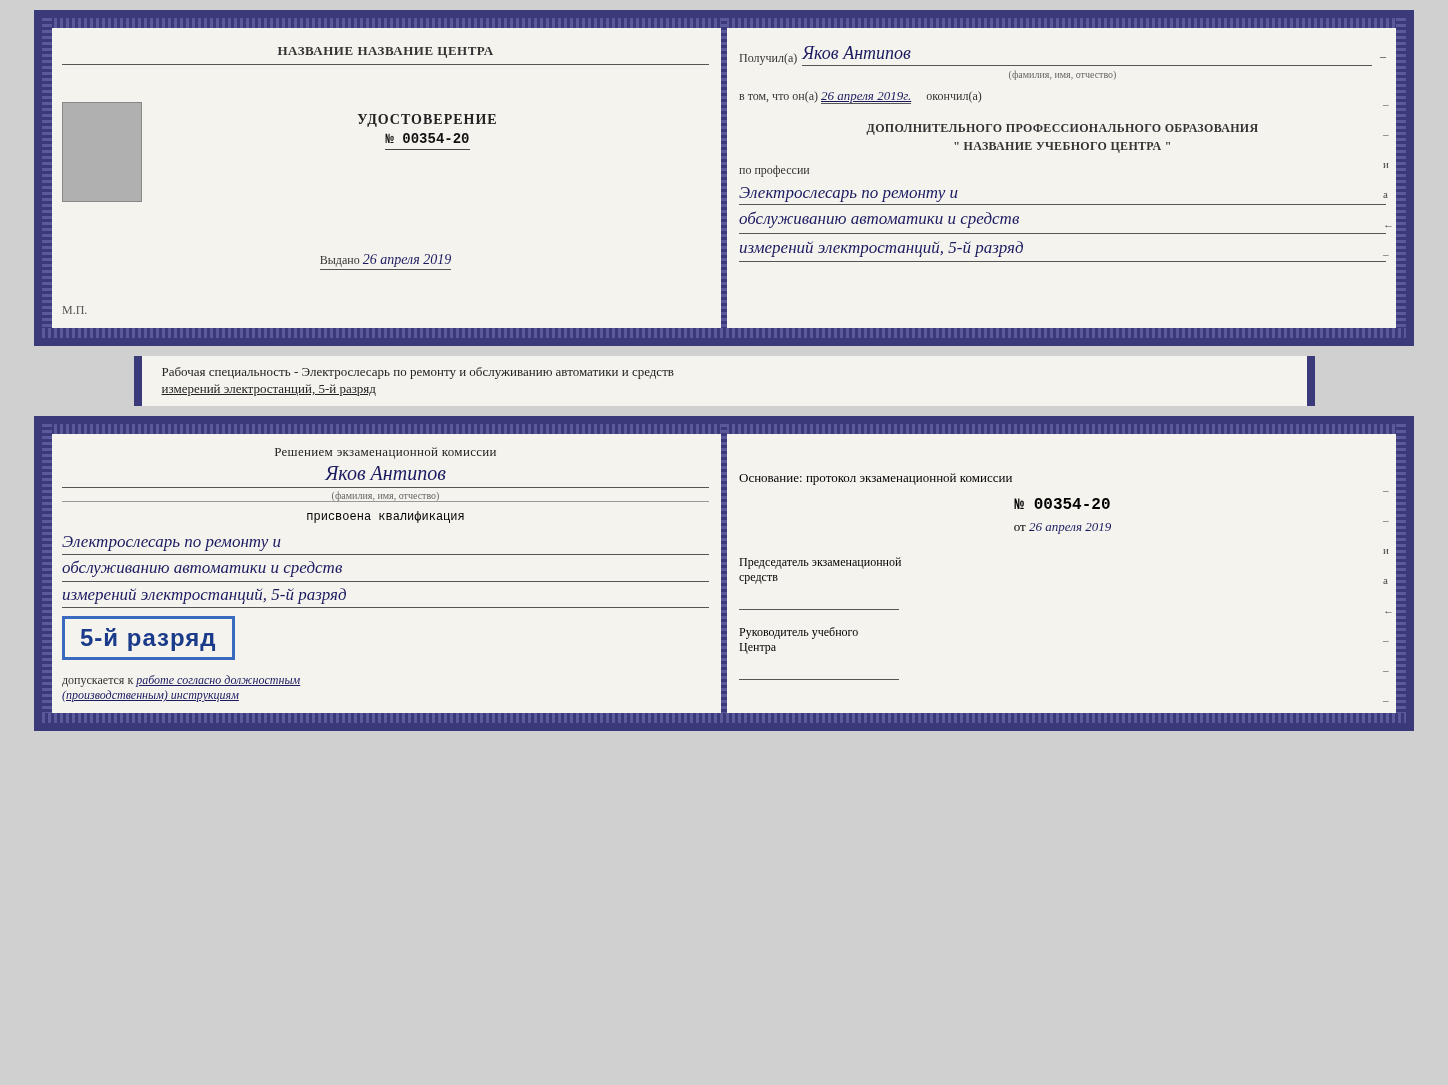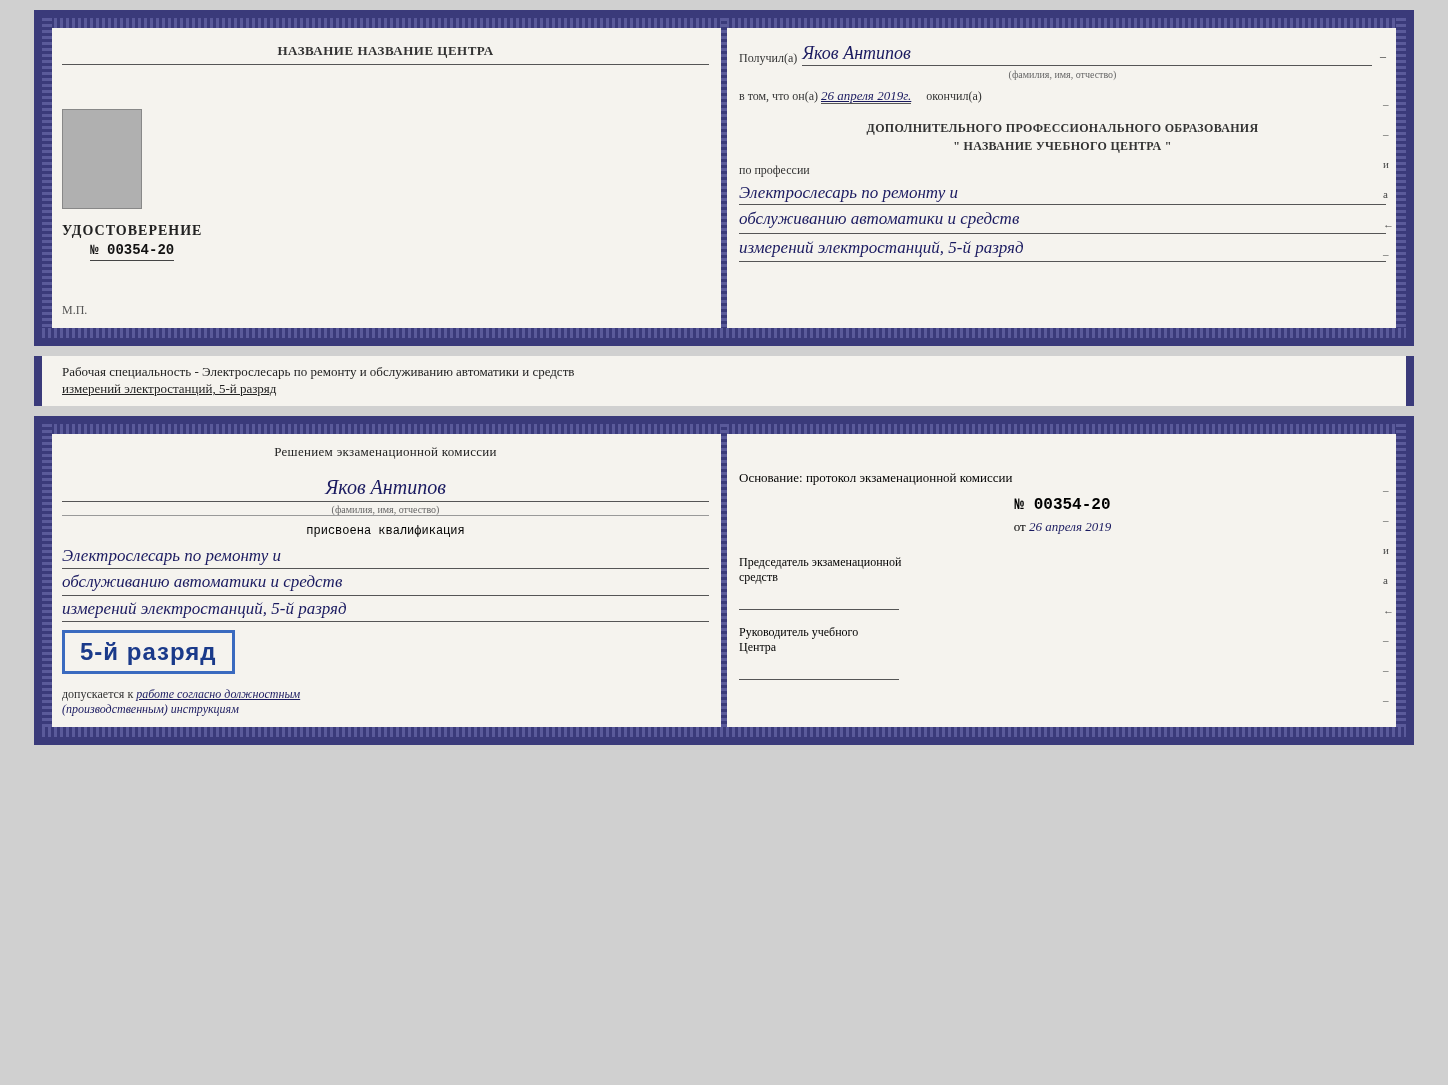--- a/index.html
+++ b/index.html
@@ -84,21 +84,21 @@
       text-align: center;
       letter-spacing: 0.5px;
       color: #333;
       border-bottom: 1px solid #555;
       padding-bottom: 5px;
       width: 100%;
     }
 
     .left-middle {
       display: flex;
-      flex-direction: column;
+      flex-direction: row;
       align-items: flex-start;
       gap: 4px;
       width: 100%;
       margin-top: 10px;
     }
 
     .photo-placeholder {
       width: 80px;
       height: 100px;
       background: #b0b0b0;
@@ -230,21 +230,21 @@
       border-bottom: 1px solid #555;
       font-family: 'Georgia', serif;
       font-style: italic;
       font-size: 17px;
       color: #1a1a60;
       line-height: 1.6;
     }
 
     
     .middle-band {
-      width: 1380px;
+      width: 1181px;
       background: #f5f3ee;
       padding: 8px 20px;
       font-size: 13px;
       color: #222;
       line-height: 1.3;
       border-left: 8px solid #3a3a7a;
       border-right: 8px solid #3a3a7a;
     }
 
     .middle-band .underline-text {
@@ -254,21 +254,21 @@
     
     .bottom-spread .page-left {
       padding-top: 20px;
       font-size: 12px;
     }
 
     .commission-title {
       font-size: 13px;
       text-align: center;
       letter-spacing: 0.3px;
-      margin-bottom: 16px;
+      margin-bottom: 2px;
       font-weight: normal;
       color: #222;
     }
 
     .person-name-large {
       font-family: 'Georgia', serif;
       font-style: italic;
       font-size: 20px;
       color: #1a1a60;
       border-bottom: 1px solid #555;
@@ -381,20 +381,26 @@
     <div class="org-title">НАЗВАНИЕ НАЗВАНИЕ ЦЕНТРА</div>
 
     <div class="left-middle">
       <div class="photo-placeholder"></div>
       <div class="cert-info">
         <div class="cert-title">УДОСТОВЕРЕНИЕ</div>
         <div class="cert-number">№ 00354-20</div>
       </div>
     </div>
 
+    <div style="width:100%; text-align:center; margin-top: 20px;">
+      <span class="issued-line">
+        <span>Выдано</span>
+        <span style="font-style:italic; color:#1a1a60; font-size:14px;">26 апреля 2019</span>
+      </span>
+    </div>
 
     <div class="stamp-line">М.П.</div>
   </div>
 
   <div class="page-right">
 
     <div class="recipient-line">
       <span class="recipient-label">Получил(а)</span>
       <span class="recipient-name">Яков Антипов</span>
       <span style="font-size:12px; padding-bottom:2px;">&nbsp;–</span>
@@ -448,21 +454,21 @@
     <div class="qualification-handwritten">измерений электростанций, 5-й разряд</div>
 
     <div class="rank-stamp">
       <div class="rank-text">5-й разряд</div>
     </div>
 
     <div class="допуск-line">
       <span>допускается к</span>
       <span class="допуск-italic" style="text-decoration:underline; font-style:italic; color:#1a1a60; font-size:12px;text-align:center;"> <span>работе согласно должностным</span></span>
     </div>
-    <div style="font-style:italic; color:#1a1a60; font-size:12px; ">(производственным) инструкциям</div>
+    <div style="font-style:italic; color:#1a1a60; font-size:12px; text-decoration:underline;">(производственным) инструкциям</div>
   </div>
 
   <div class="page-right">
     <div class="basis-title">Основание: протокол экзаменационной  комиссии</div>
     <div class="protocol-number">№  00354-20</div>
     <div class="protocol-date">
       <span>от</span>
       <span style="font-style:italic; color:#1a1a60;">26 апреля 2019</span>
     </div>
 

